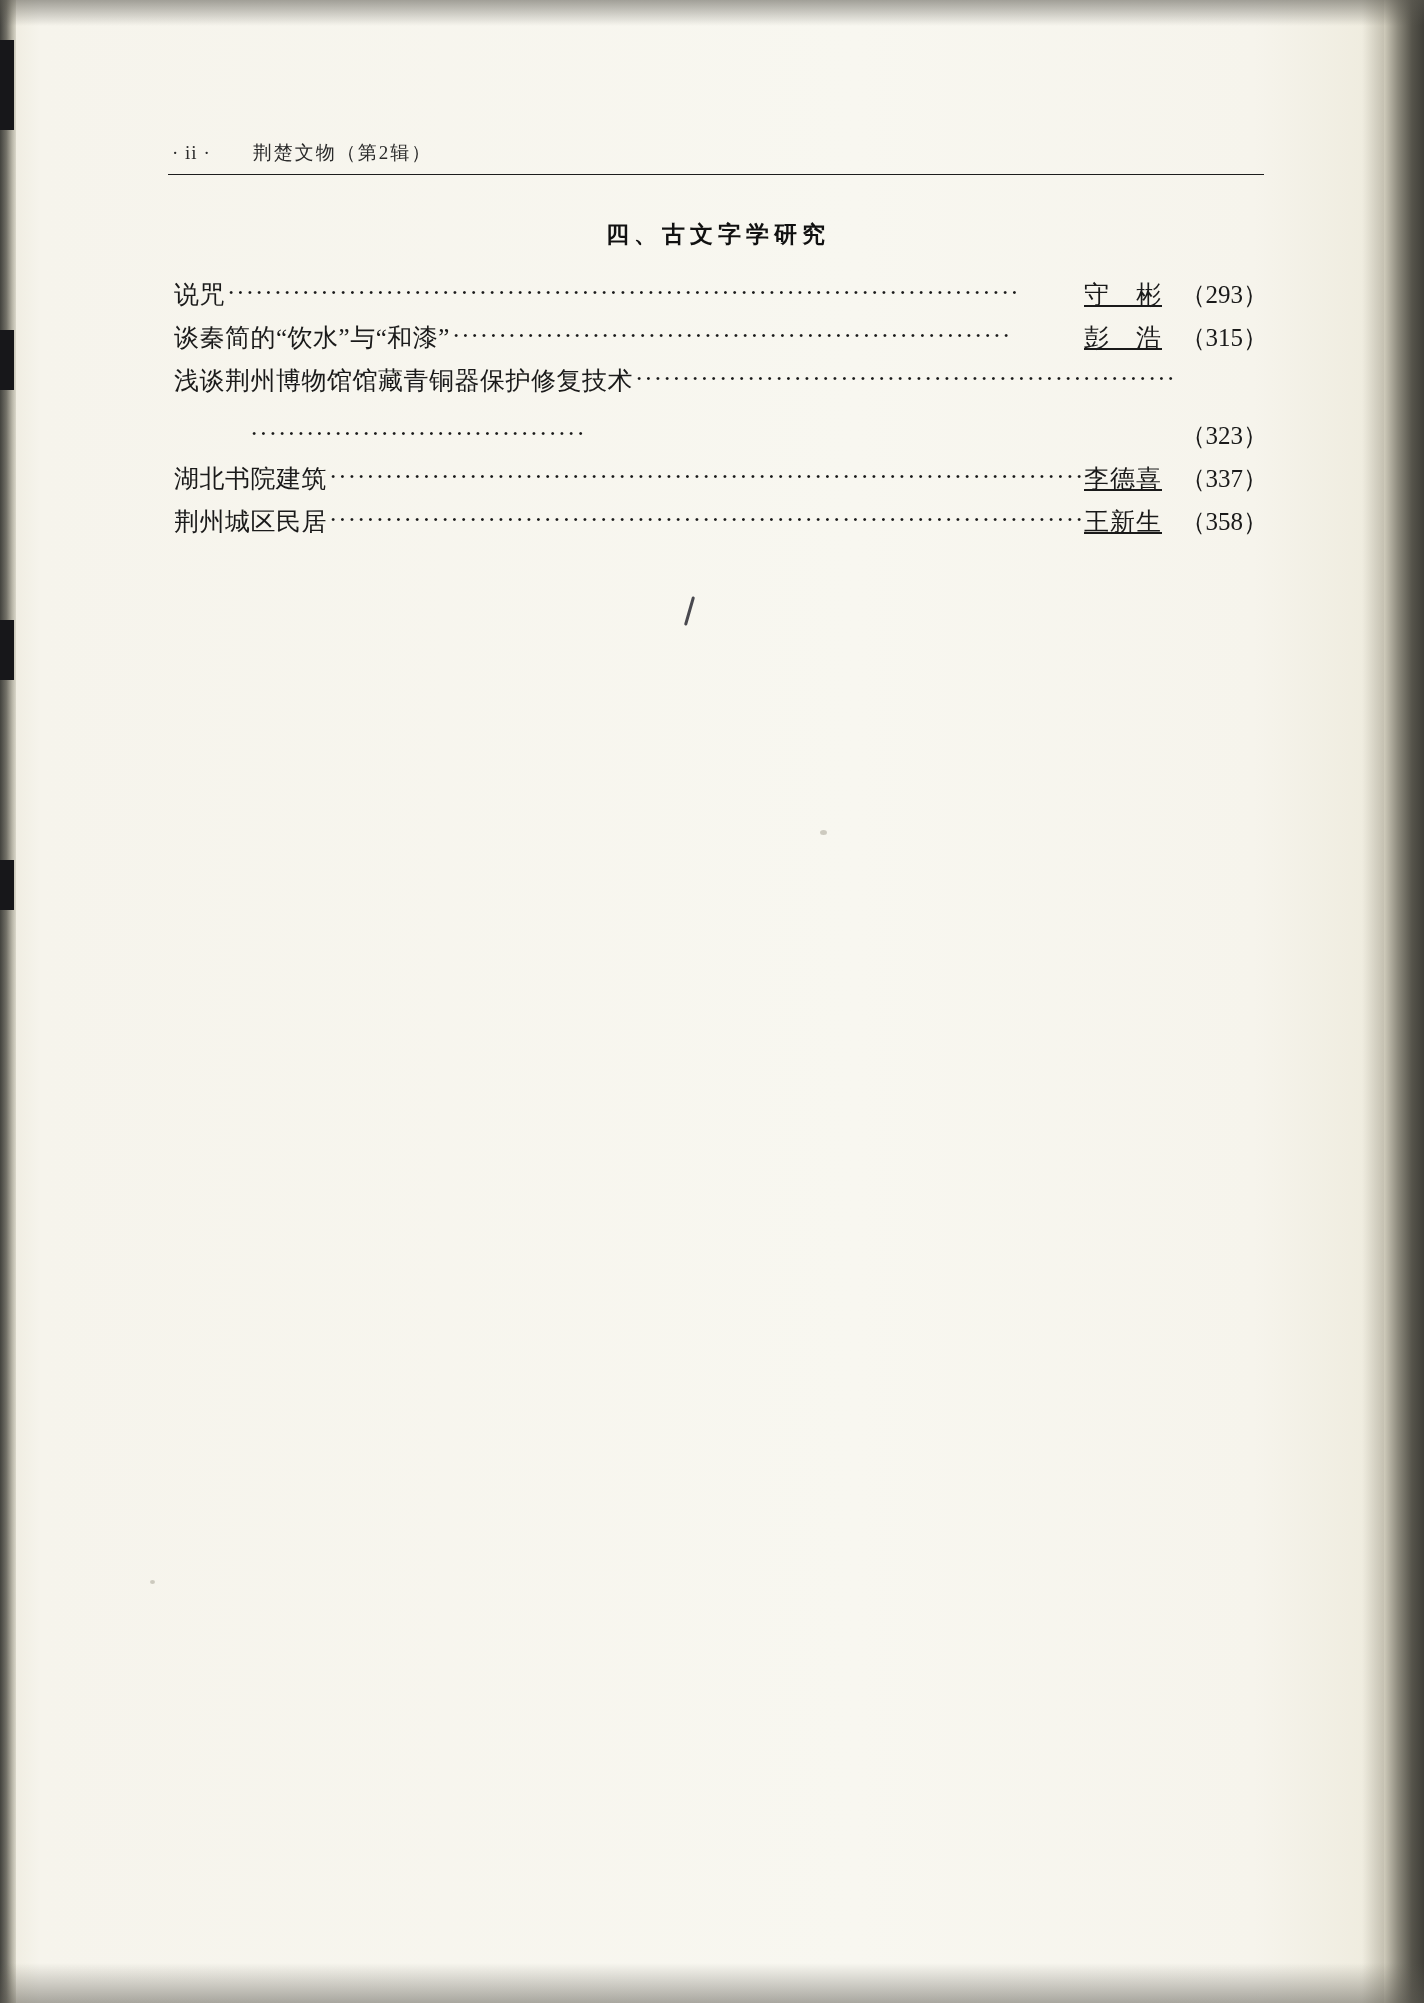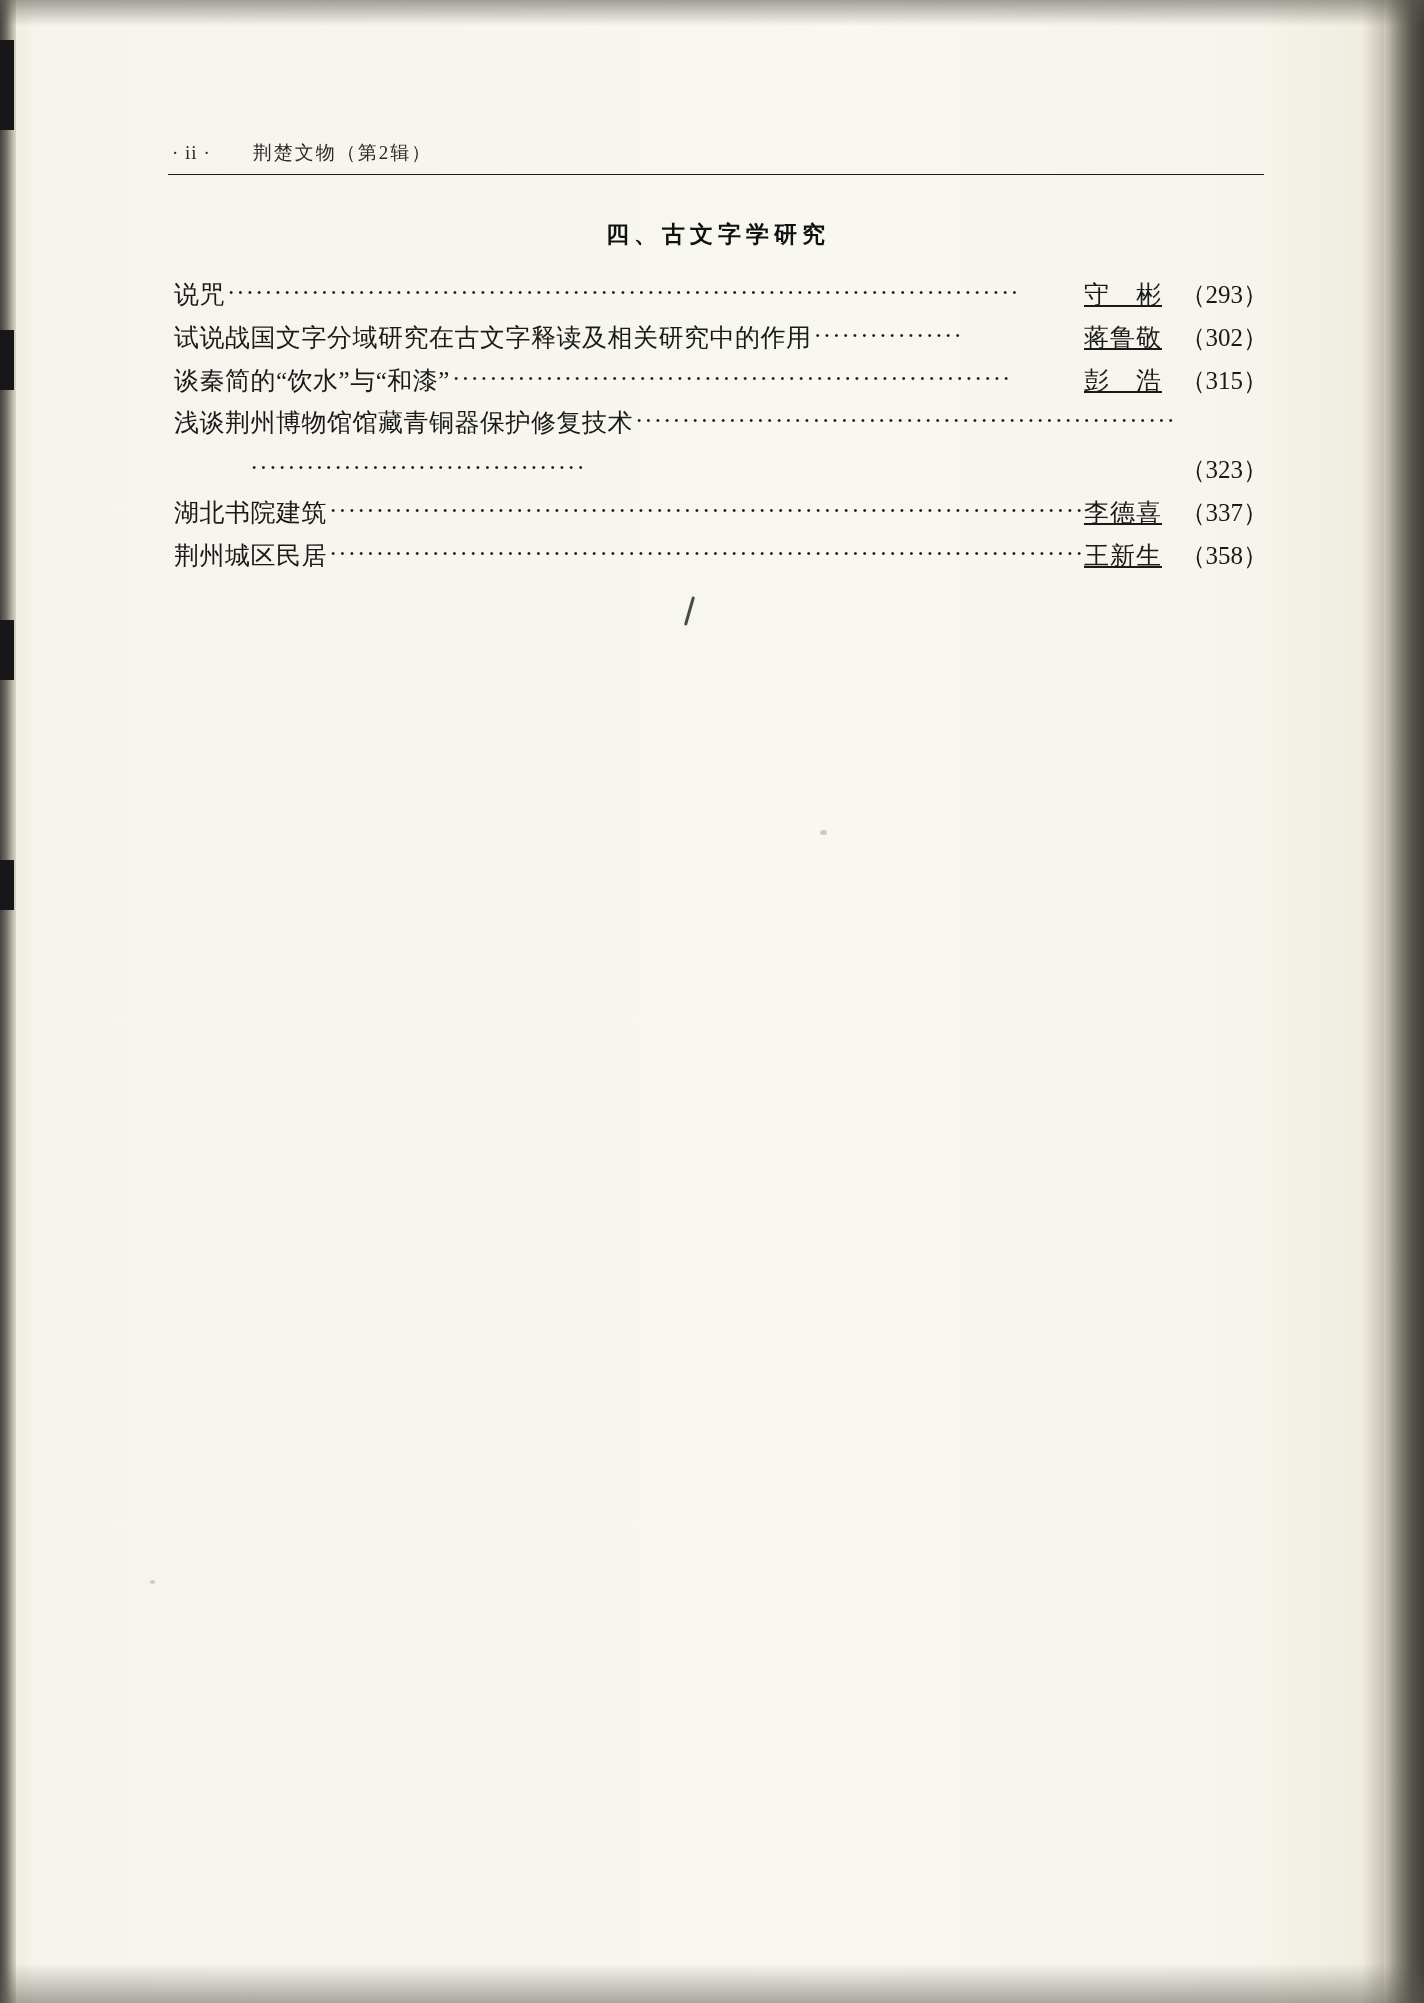--- a/index.html
+++ b/index.html
@@ -134,21 +134,21 @@
     text-decoration: underline;
   }
   .toc-page {
     flex: 0 0 auto;
     width: 106px;
     text-align: right;
     letter-spacing: 0px;
   }
 
   
-  .toc-entry.wrap-first { margin-bottom: 8px; }
+  .toc-entry.wrap-first { margin-bottom: 17px; }
   .toc-entry.wrap-second {
     margin-top: 0;
     padding-left: 80px;
   }
   .authors-multi {
     flex: 0 0 auto;
     letter-spacing: 2px;
   }
   .authors-multi span.a { margin-right: 26px; }
   .authors-multi span.a:last-child { margin-right: 0; }
@@ -199,26 +199,20 @@
 
     <h2 class="section-heading">四、古文字学研究</h2>
 
     <div class="toc-entry">
       <span class="toc-title">说咒</span>
       <span class="leader">·····················································································</span>
       <span class="toc-author">守　彬</span>
       <span class="toc-page">（293）</span>
     </div>
 
-    <div class="toc-entry">
-      <span class="toc-title">试说战国文字分域研究在古文字释读及相关研究中的作用</span>
-      <span class="leader">················</span>
-      <span class="toc-author">蒋鲁敬</span>
-      <span class="toc-page">（302）</span>
-    </div>
 
     <div class="toc-entry">
       <span class="toc-title">谈秦简的“饮水”与“和漆”</span>
       <span class="leader">····························································</span>
       <span class="toc-author">彭　浩</span>
       <span class="toc-page">（315）</span>
     </div>
 
 
     <div class="toc-entry wrap-first">

